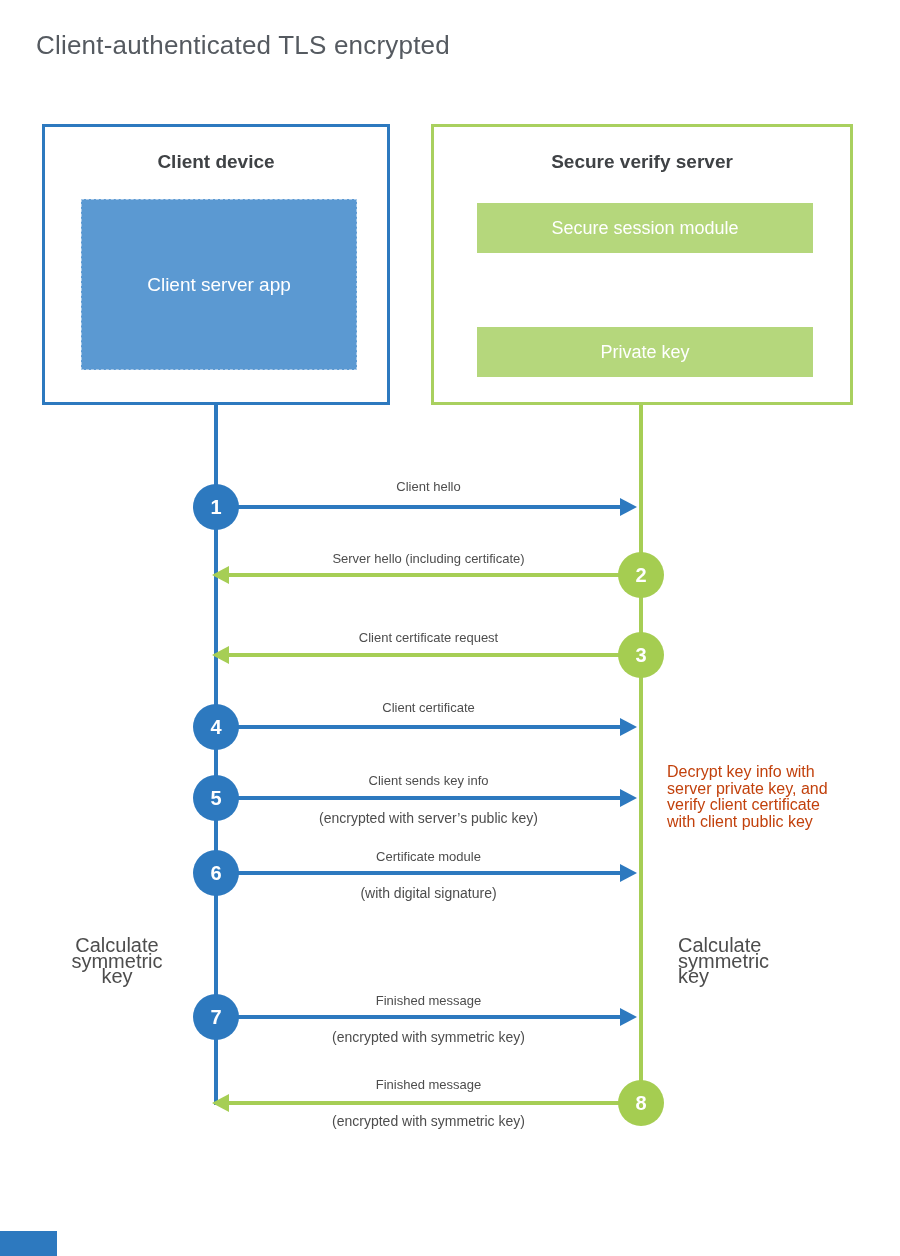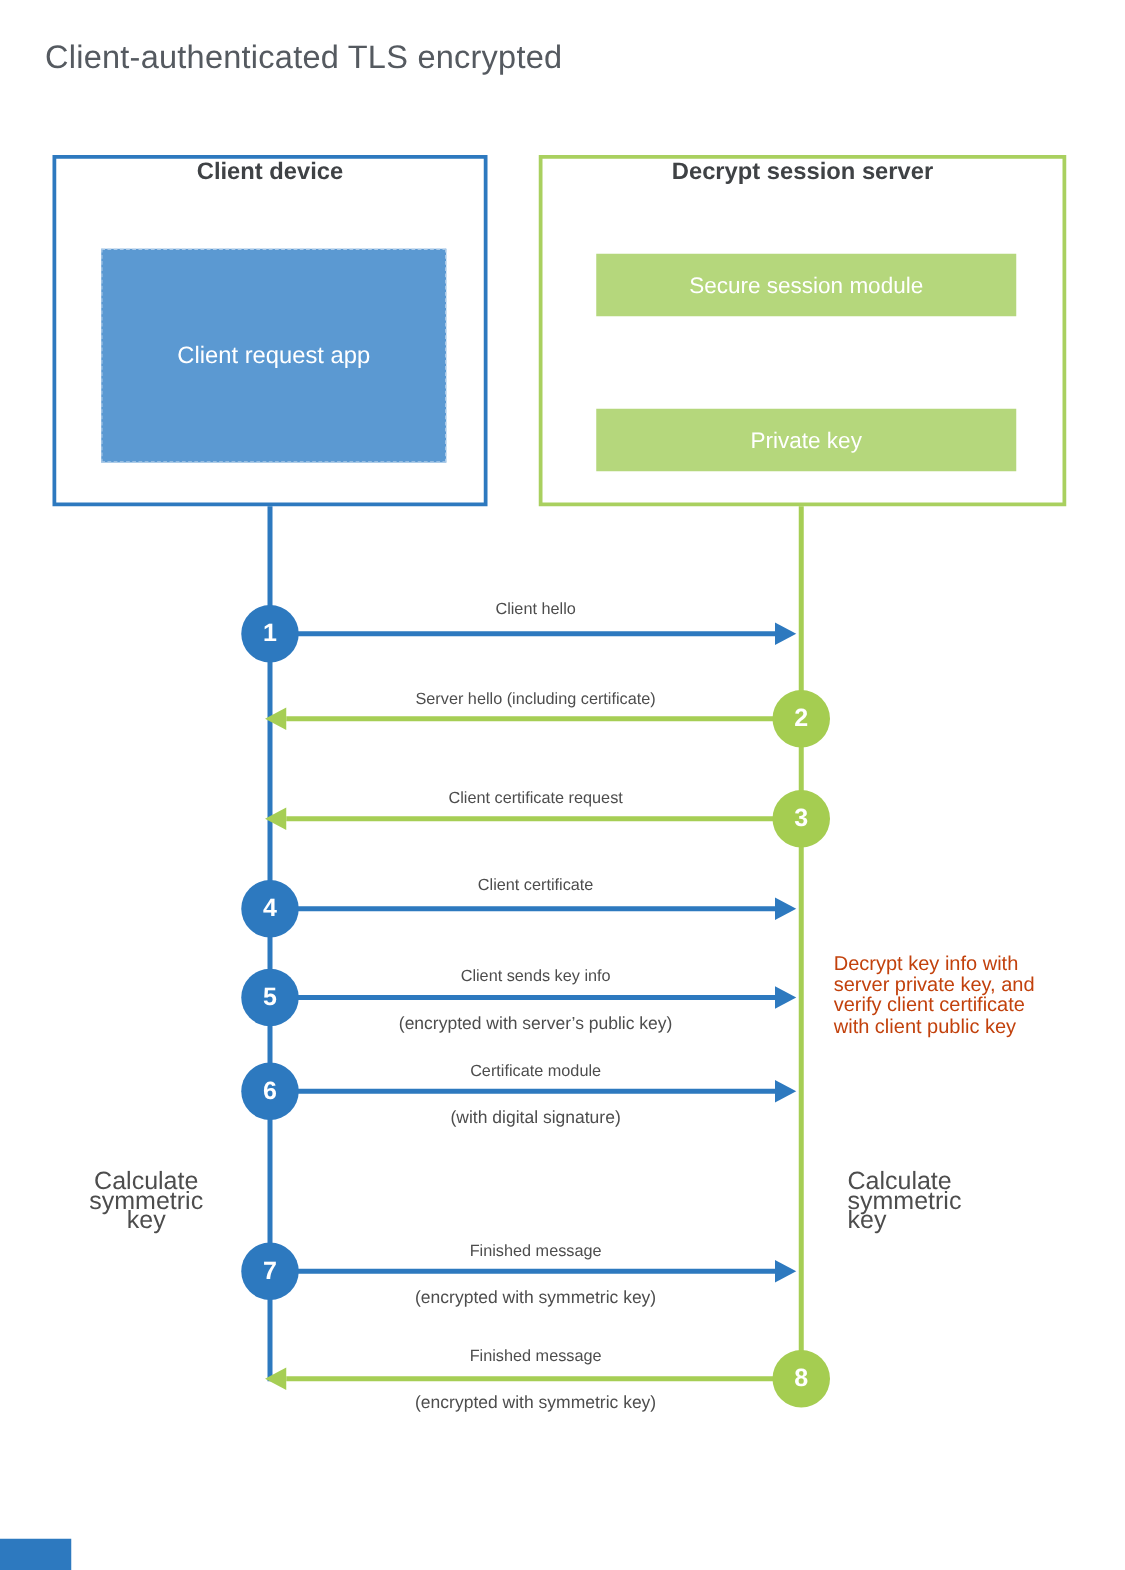--- a/index.html
+++ b/index.html
@@ -8,21 +8,21 @@
     font-family:"Liberation Sans","DejaVu Sans",sans-serif;
   }
   .page-title{
     position:absolute;left:36px;top:30px;font-size:26px;font-weight:300;
     color:#555a60;letter-spacing:.2px;
   }
   
   .entity-box{position:absolute;top:124px;height:281px;background:#fff;box-sizing:border-box;}
   .entity-box.client{left:42px;width:348px;border:3px solid #2d79bf;}
   .entity-box.server{left:431px;width:422px;border:3px solid #a9d05f;}
-  .entity-title{text-align:center;font-size:19px;font-weight:700;color:#3f4245;}
+  .entity-title{margin-top:24px;text-align:center;font-size:19px;font-weight:700;color:#3f4245;}
   .app-box{
     position:absolute;left:36px;top:72px;width:276px;height:171px;background:#5b99d2;
     border:1px dashed #a9c9e8;box-sizing:border-box;display:flex;align-items:center;justify-content:center;
     text-align:center;color:#ffffff;font-size:19px;line-height:27px;padding:0 40px;
   }
   .server-bar{
     position:absolute;left:43px;width:336px;height:50px;background:#b5d77c;color:#ffffff;
     font-size:18px;text-align:center;line-height:50px;
   }
   
@@ -57,25 +57,25 @@
 </style>
 </head>
 <body>
 
 <div id="stage">
 
   <div class="page-title">Client-authenticated TLS encrypted</div>
 
   <div class="entity-box client">
     <div class="entity-title">Client device</div>
-    <div class="app-box">Client request app</div>
+    <div class="app-box">Client server app</div>
   </div>
 
   <div class="entity-box server">
-    <div class="entity-title">Decrypt session server</div>
+    <div class="entity-title">Secure verify server</div>
     <div class="server-bar" style="top:76px">Secure session module</div>
     <div class="server-bar" style="top:200px">Private key</div>
   </div>
 
   <div class="lifeline blue"></div>
   <div class="lifeline green"></div>
 
   <div class="msg-label" style="top:479px">Client hello</div>
   <div class="arrow right" style="top:498px">
     <div class="shaft"></div>

